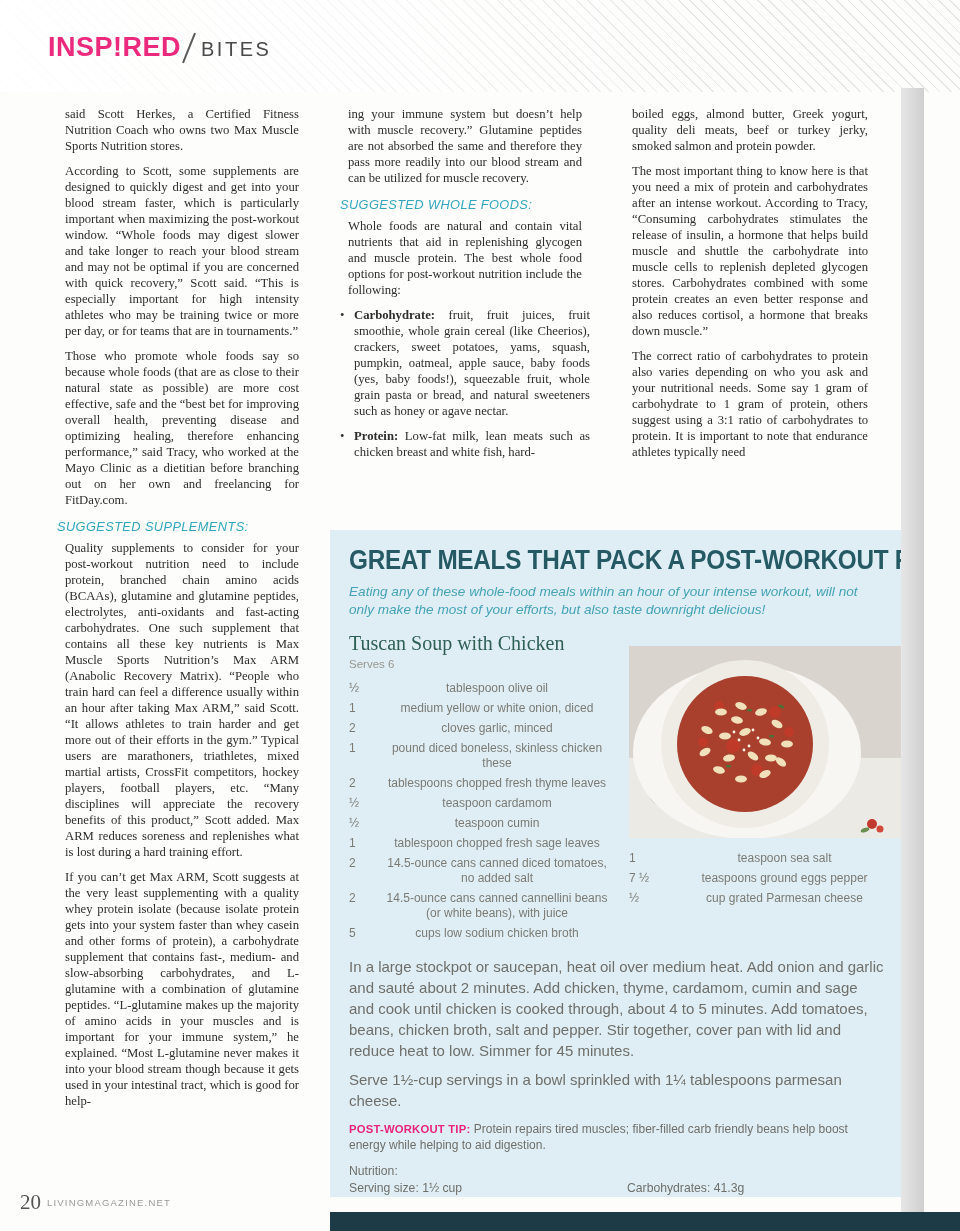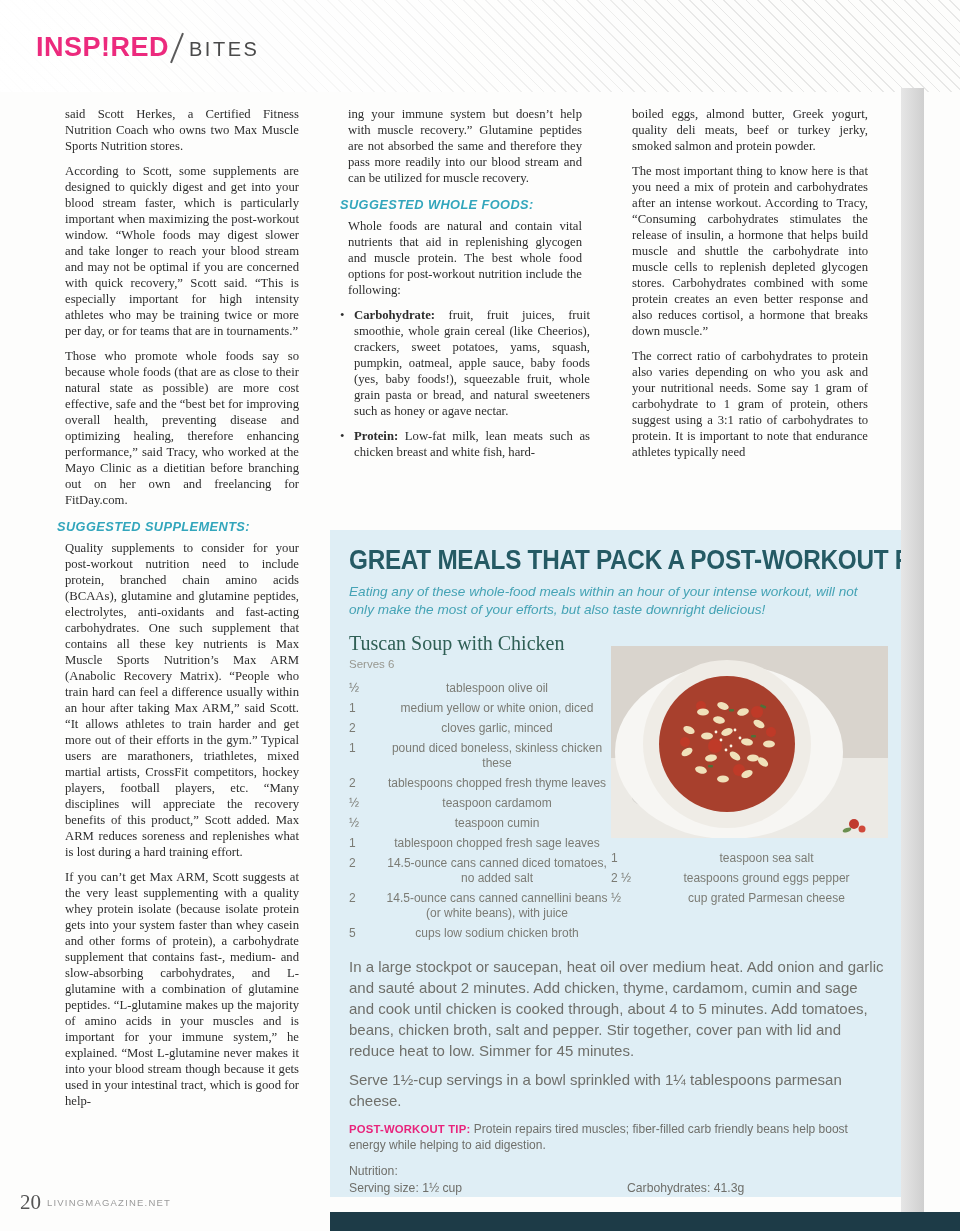--- a/index.html
+++ b/index.html
@@ -9,60 +9,60 @@
     background: #fdfdfc; overflow: hidden;
     font-family: "Liberation Serif", serif; color:#2e2e2e;
   }
   
   .hatch {
     position:absolute; top:0; left:0; width:100%; height:92px;
     background:
       linear-gradient(90deg, rgba(255,255,255,0.95) 0%, rgba(255,255,255,0.55) 45%, rgba(255,255,255,0) 75%),
       repeating-linear-gradient(45deg, rgba(120,120,120,0.16) 0 1.2px, transparent 1.2px 8px);
   }
-  .masthead { position:absolute; top:32px; left:36px; white-space:nowrap; }
+  .masthead { position:absolute; top:32px; left:48px; white-space:nowrap; }
   .brand {
     font-family:"Liberation Sans", sans-serif; font-weight:bold;
     font-size:27px; color:#ec2a7d; letter-spacing:0.5px;
   }
   .slash {
     display:inline-block; width:2px; height:32px; background:#5a5a5a;
     transform: rotate(22deg); margin:0 11px 0 7px; vertical-align:-8px;
   }
   .section-title {
     font-family:"Liberation Sans", sans-serif; font-size:20px; color:#4a4a4a;
     letter-spacing:2.5px;
   }
   
   .col {
     position:absolute; top:106px; width:250px;
     font-size:12.7px; line-height:1.26; text-align:justify; color:#2d2d2d;
   }
   .col p { margin:0 8px 9px; }
   .col-heading {
-    font-family:"Liberation Sans", sans-serif; font-weight:bold; font-style:italic;
+    font-family:"Liberation Sans", sans-serif; font-weight:normal; font-style:italic;
     color:#33a6bc; font-size:12.8px; letter-spacing:0.4px; margin:11px 0 5px;
     text-align:left;
   }
   .bullet { display:flex; margin:0 0 9px; }
   .bullet .dot { width:14px; flex:none; }
   .bullet .btxt { flex:1; }
   
   .recipe-box {
     position:absolute; left:330px; top:530px; width:575px; height:667px;
     background:#dfeef5; padding:15px 19px 12px;
     font-family:"Liberation Sans", sans-serif; color:#6f6f6a; overflow:hidden;
   }
   .rb-title {
     display:inline-block; font-weight:bold; font-size:27px; color:#255a64;
     letter-spacing:-0.3px; transform:scaleX(0.9); transform-origin:left center;
     white-space:nowrap; margin-bottom:7px;
   }
   .rb-sub { font-style:italic; color:#45a3b5; font-size:13.6px; line-height:1.35; width:96%; }
-  .rb-cols { display:flex; margin-top:12px; }
+  .rb-cols { display:flex; gap:18px; margin-top:12px; }
   .rb-left { width:262px; flex:none; }
   .rb-right { flex:1; }
   .r-name { font-family:"Liberation Serif", serif; font-size:20px; color:#2f5f55; margin-bottom:3px; }
   .r-serves { font-size:11.5px; color:#97978f; margin-bottom:11px; }
   .ing-row { display:flex; margin-bottom:5px; font-size:12px; color:#7b7b74; line-height:1.25; }
   .ing-qty { width:34px; flex:none; }
   .ing-text { flex:1;text-align:center; }
   .photo {
     width:277px; height:192px; margin-top:14px; overflow:hidden; background:#d9d4cd;
   }
@@ -240,21 +240,21 @@
             <circle cx="251" cy="183" r="3.5" fill="#d0493a"></circle>
             <ellipse cx="236" cy="184" rx="4.5" ry="2" fill="#6b8f4f" transform="rotate(-20 236 184)"></ellipse>
           </svg>
         </div>
         <div class="ing-list">
           <div class="ing-row">
               <span class="ing-qty">1</span>
               <span class="ing-text">teaspoon sea salt</span>
             </div>
           <div class="ing-row">
-              <span class="ing-qty">2 ½</span>
+              <span class="ing-qty">7 ½</span>
               <span class="ing-text">teaspoons ground eggs pepper</span>
             </div>
           <div class="ing-row">
               <span class="ing-qty">½</span>
               <span class="ing-text">cup grated Parmesan cheese</span>
             </div>
         </div>
       </div>
     </div>
 

